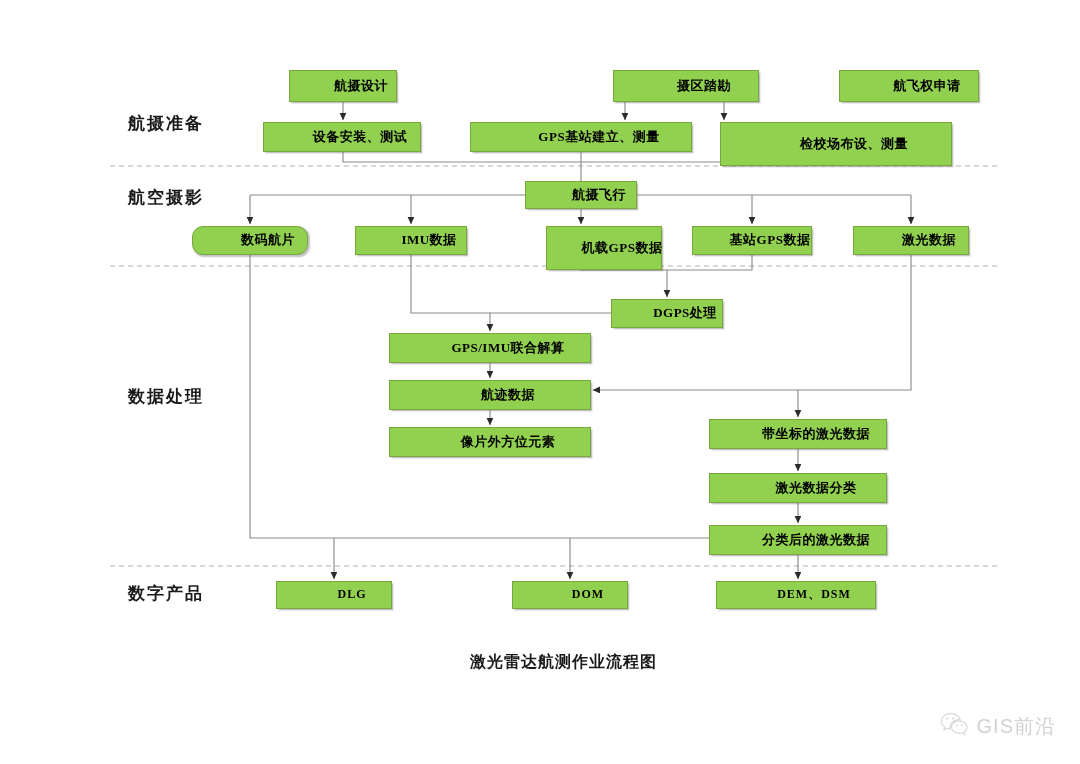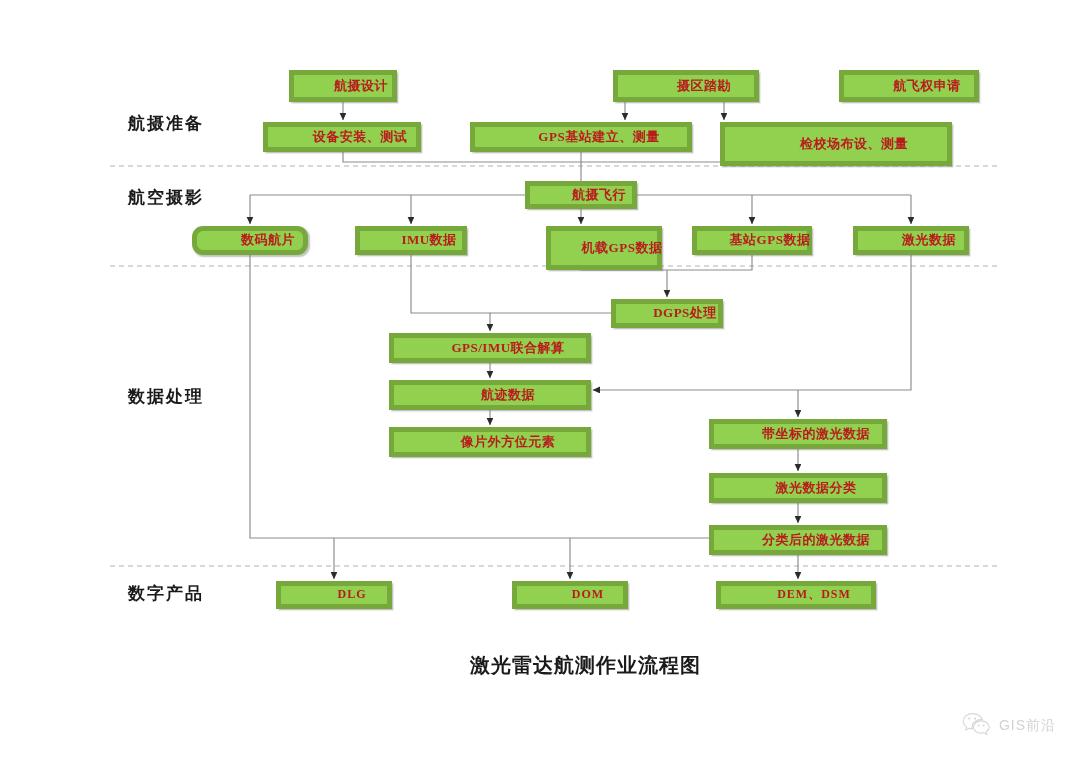--- a/index.html
+++ b/index.html
@@ -22,22 +22,22 @@
     position: absolute;
     left: 0; top: 0;
     width: 1080px;
     height: 764px;
     pointer-events: none;
   }
   .node {
     position: absolute;
     box-sizing: border-box;
     background: #92d050;
-    border: 5px solid #d946ef;
-    color: #b91c1c;
+    border: 1px solid #d946ef;
+    color: #000000;
     display: flex;
     align-items: center;
     justify-content: center;
     text-align: center;
     font-family: "Liberation Serif", "DejaVu Serif", serif;
     font-weight: bold;
     font-size: 13px;
     line-height: 1.1;
     letter-spacing: 0.5px;
     box-shadow: 1.5px 1.5px 1.5px rgba(120,120,120,0.45);
@@ -54,37 +54,37 @@
     font-weight: bold;
     font-size: 17px;
     color: #1a1a1a;
     letter-spacing: 2px;
     white-space: nowrap;
   }
   #caption {
     position: absolute;
     font-family: "Liberation Serif", "DejaVu Serif", serif;
     font-weight: bold;
-    font-size: 20px;
+    font-size: 16px;
     color: #1a1a1a;
     letter-spacing: 1px;
     white-space: nowrap;
   }
   #watermark {
     position: absolute;
     right: 24px;
     bottom: 24px;
     display: flex;
     align-items: center;
     gap: 7px;
     opacity: 0.40;
   }
   #watermark .wm-text {
     font-family: "Liberation Sans", "DejaVu Sans", sans-serif;
-    font-size: 14px;
+    font-size: 20px;
     color: #8e8e8e;
     letter-spacing: 1px;
     white-space: nowrap;
   }
 </style>
 </head>
 <body>
 
 <div id="stage">
 

